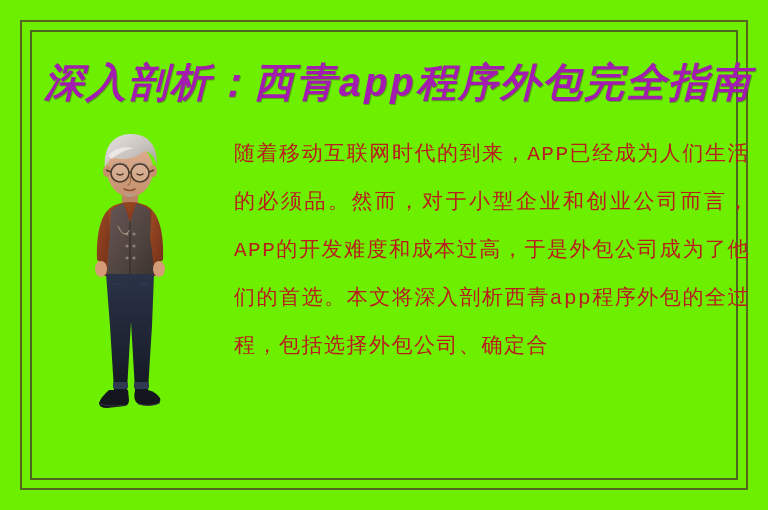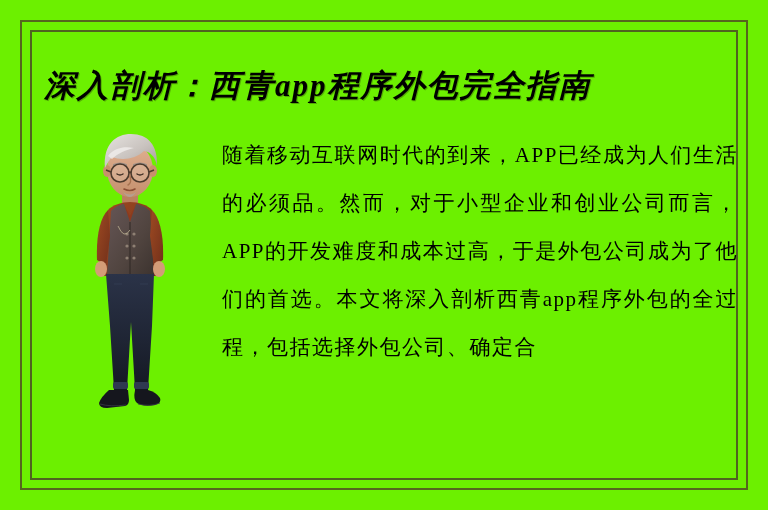--- a/index.html
+++ b/index.html
@@ -44,42 +44,42 @@
   }
 
   
   .title {
     position: absolute;
     left: 44px;
     top: 60px;
     width: 670px;
     height: 52px;
     line-height: 52px;
-    font-family: Liberation Serif, serif;
-    font-size: 31px;
+    font-family: Liberation Mono, monospace;
+    font-size: 40px;
     font-weight: bold;
     font-style: italic;
     letter-spacing: 2px;
-    color: #000000;
+    color: #a21caf;
     white-space: nowrap;
     text-shadow: 1px 1px 0 rgba(40,50,10,0.35);
   }
 
   
   .body-copy {
     position: absolute;
-    left: 222px;
+    left: 234px;
     top: 131px;
     width: 516px;
     height: 290px;
-    font-family: Liberation Serif, serif;
+    font-family: Liberation Mono, monospace;
     font-size: 21px;
     line-height: 48px;
     letter-spacing: 1.5px;
-    color: #000000;
+    color: #b91c1c;
     overflow: hidden;
     text-align: justify;
   }
 
   
   .character {
     position: absolute;
     left: 78px;
     top: 126px;
     width: 104px;

